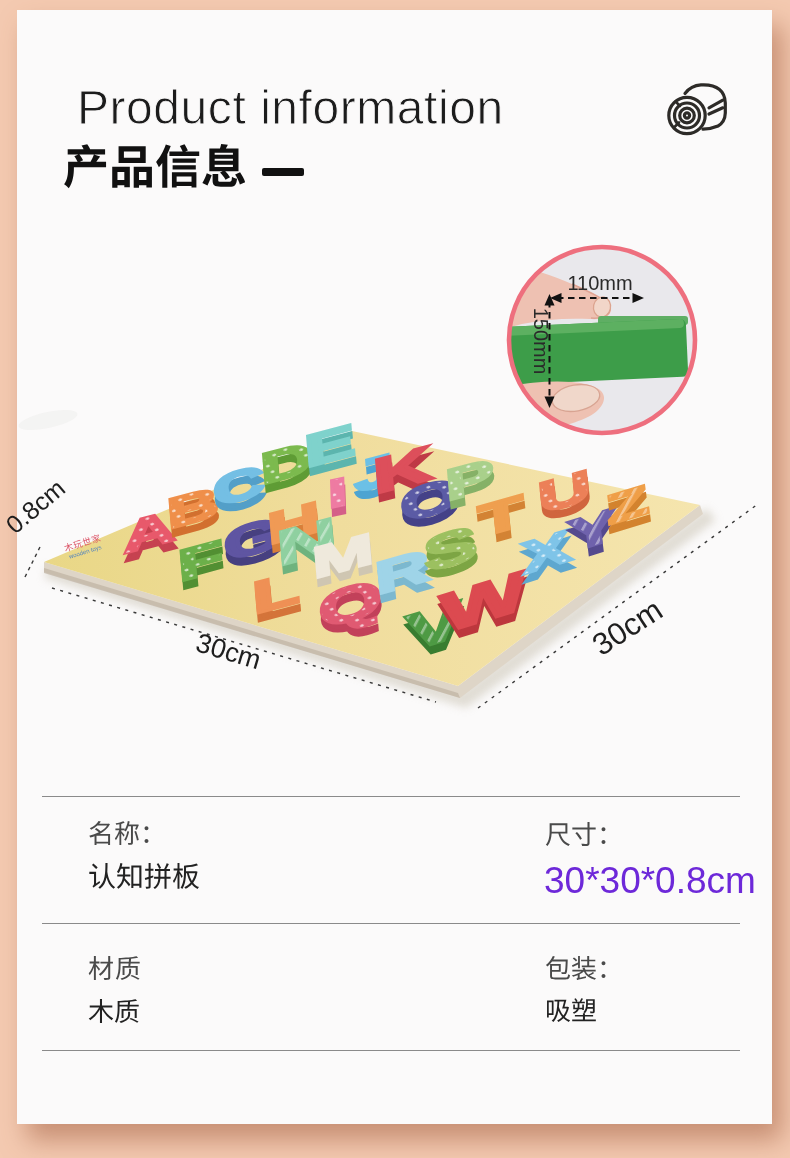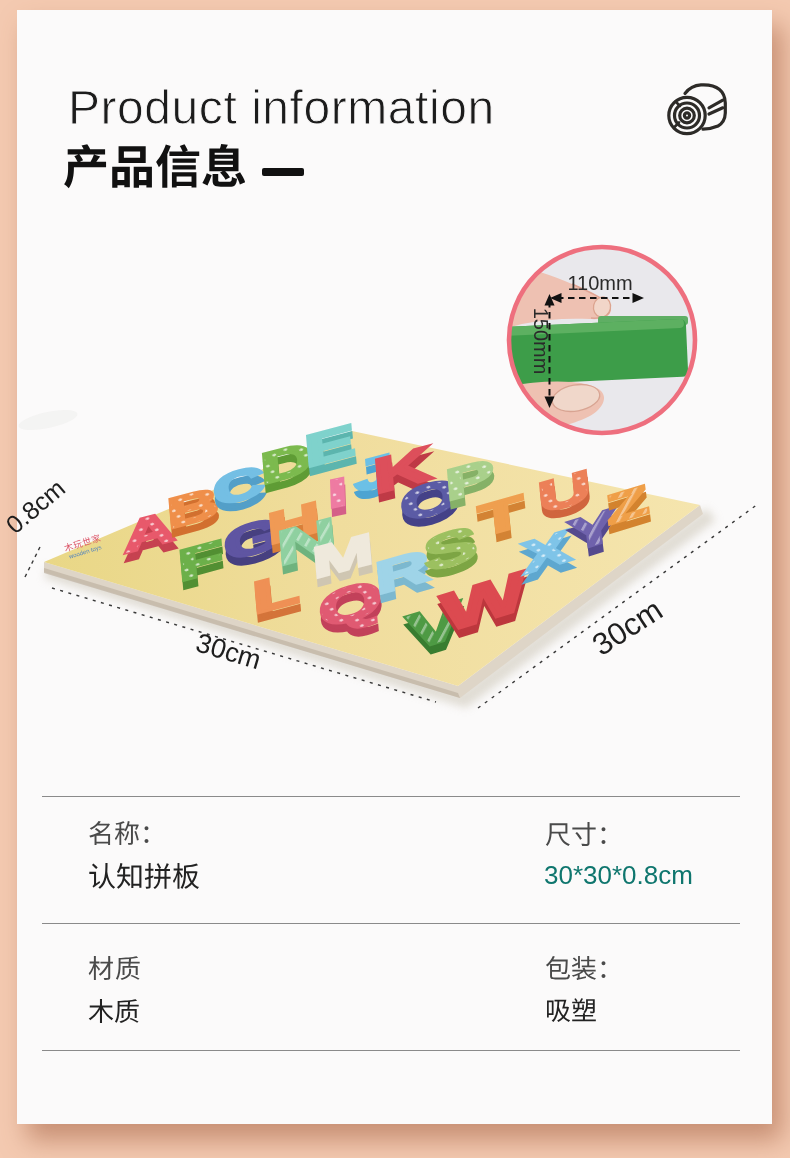--- a/index.html
+++ b/index.html
@@ -8,21 +8,21 @@
        background:#f4cab1;}
   .abs{position:absolute;}
 </style>
 </head>
 <body>
 
 <div class="abs" style="left:0;top:0;width:790px;height:1158px;background:#f4cab1;"></div>
 
 <div class="abs" style="left:17px;top:10px;width:755px;height:1114px;background:#fbfafa;box-shadow:10px 16px 24px rgba(155,85,55,0.5);"></div>
 
-<div class="abs" style="left:68px;top:80px;font-size:48px;color:#1c1c1c;letter-spacing:0.55px;-webkit-text-stroke:0.9px #fbfafa;">Product information</div>
+<div class="abs" style="left:77px;top:80px;font-size:48px;color:#1c1c1c;letter-spacing:0.55px;-webkit-text-stroke:0.9px #fbfafa;">Product information</div>
 
 <div class="abs" style="left:63px;top:143px;"><svg width="186" height="57" viewBox="0 0 186 57" style="overflow:visible" fill="#111">
       <path transform="translate(0.0,40.5) scale(0.0460,-0.0460)" d="M403 824C419 801 435 773 448 746H102V632H332L246 595C272 558 301 510 317 472H111V333C111 231 103 87 24 -16C51 -31 105 -78 125 -102C218 17 237 205 237 331V355H936V472H724L807 589L672 631C656 583 626 518 599 472H367L436 503C421 540 388 592 357 632H915V746H590C577 778 552 822 527 854Z"></path>
       <path transform="translate(46.0,40.5) scale(0.0460,-0.0460)" d="M324 695H676V561H324ZM208 810V447H798V810ZM70 363V-90H184V-39H333V-84H453V363ZM184 76V248H333V76ZM537 363V-90H652V-39H813V-85H933V363ZM652 76V248H813V76Z"></path>
       <path transform="translate(92.0,40.5) scale(0.0460,-0.0460)" d="M383 543V449H887V543ZM383 397V304H887V397ZM368 247V-88H470V-57H794V-85H900V247ZM470 39V152H794V39ZM539 813C561 777 586 729 601 693H313V596H961V693H655L714 719C699 755 668 811 641 852ZM235 846C188 704 108 561 24 470C43 442 75 379 85 352C110 380 134 412 158 446V-92H268V637C296 695 321 755 342 813Z"></path>
       <path transform="translate(138.0,40.5) scale(0.0460,-0.0460)" d="M297 539H694V492H297ZM297 406H694V360H297ZM297 670H694V624H297ZM252 207V68C252 -39 288 -72 430 -72C459 -72 591 -72 621 -72C734 -72 769 -38 783 102C751 109 699 126 673 145C668 50 660 36 612 36C577 36 468 36 442 36C383 36 374 40 374 70V207ZM742 198C786 129 831 37 845 -22L960 28C943 89 894 176 849 242ZM126 223C104 154 66 70 30 13L141 -41C174 19 207 111 232 179ZM414 237C460 190 513 124 533 79L631 136C611 175 569 227 527 268H815V761H540C554 785 570 812 584 842L438 860C433 831 423 794 412 761H181V268H470Z"></path>
     </svg></div>
 
 <div class="abs" style="left:262px;top:168px;width:42px;height:8px;background:#111;border-radius:2px;"></div>
 
@@ -297,21 +297,21 @@
       <path transform="translate(56.0,24.6) scale(0.0280,-0.0280)" d="M453 806C489 751 526 677 541 631L610 663C593 707 553 779 517 832ZM164 839V638H41V568H164V349C113 333 66 319 28 309L47 235L164 274V16C164 1 159 -3 147 -3C135 -3 97 -3 55 -2C65 -23 74 -56 77 -76C139 -76 178 -73 203 -61C228 -49 237 -27 237 16V298L336 332L326 400L237 372V568H337V638H237V839ZM732 557V356H587V366V557ZM809 838C789 775 751 686 719 628H393V557H514V366V356H360V284H511C503 175 468 50 336 -31C353 -43 376 -68 387 -84C532 14 574 157 584 284H732V-76H805V284H951V356H805V557H928V628H794C824 682 858 751 888 811Z"></path>
       <path transform="translate(84.0,24.6) scale(0.0280,-0.0280)" d="M197 840V647H58V577H191C159 439 97 278 32 197C45 179 63 145 71 125C117 193 163 305 197 421V-79H267V456C294 405 326 342 339 309L385 366C368 396 292 512 267 546V577H387V647H267V840ZM879 821C778 779 585 755 428 746V502C428 343 418 118 306 -40C323 -48 354 -70 368 -82C477 75 499 309 501 476H531C561 351 604 238 664 144C600 70 524 16 440 -19C456 -33 476 -62 486 -80C569 -41 644 12 708 82C764 11 833 -45 915 -82C927 -62 950 -32 967 -18C883 15 813 70 756 141C829 241 883 370 911 533L864 547L851 544H501V685C651 695 823 718 929 761ZM827 476C802 370 762 280 710 204C661 283 624 376 598 476Z"></path>
     </svg></div>
 
 <div class="abs" style="left:545px;top:821px;"><svg width="80" height="32" viewBox="0 0 80 32" style="overflow:visible" fill="#4a4a4a">
       <path transform="translate(0.0,22.9) scale(0.0260,-0.0260)" d="M178 792V509C178 345 166 125 33 -31C50 -40 82 -68 95 -84C209 49 245 239 255 399H514C578 165 698 -2 906 -78C917 -56 940 -26 958 -9C765 51 648 200 591 399H861V792ZM258 718H784V472H258V509Z"></path>
       <path transform="translate(26.0,22.9) scale(0.0260,-0.0260)" d="M167 414C241 337 319 230 350 159L418 202C385 274 304 378 230 453ZM634 840V627H52V553H634V32C634 8 626 1 602 0C575 0 488 -1 395 2C408 -21 424 -58 429 -82C537 -82 614 -80 655 -67C697 -54 713 -30 713 32V553H949V627H713V840Z"></path>
       <path transform="translate(52.0,22.9) scale(0.0260,-0.0260)" d="M250 486C290 486 326 515 326 560C326 606 290 636 250 636C210 636 174 606 174 560C174 515 210 486 250 486ZM250 -4C290 -4 326 26 326 71C326 117 290 146 250 146C210 146 174 117 174 71C174 26 210 -4 250 -4Z"></path>
     </svg></div>
 
-<div class="abs" style="left:544px;top:860px;font-size:26px;color:#0f766e;">30*30*0.8cm</div>
+<div class="abs" style="left:544px;top:860px;font-size:37px;color:#6d28d9;">30*30*0.8cm</div>
 
 <div class="abs" style="left:88px;top:955px;"><svg width="56" height="32" viewBox="0 0 56 32" style="overflow:visible" fill="#4a4a4a">
       <path transform="translate(0.0,22.9) scale(0.0260,-0.0260)" d="M777 839V625H477V553H752C676 395 545 227 419 141C437 126 460 99 472 79C583 164 697 306 777 449V22C777 4 770 -2 752 -2C733 -3 668 -4 604 -2C614 -23 626 -58 630 -79C716 -79 775 -77 808 -64C842 -52 855 -30 855 23V553H959V625H855V839ZM227 840V626H60V553H217C178 414 102 259 26 175C39 156 59 125 68 103C127 173 184 287 227 405V-79H302V437C344 383 396 312 418 275L466 339C441 370 338 490 302 527V553H440V626H302V840Z"></path>
       <path transform="translate(27.0,22.9) scale(0.0260,-0.0260)" d="M594 69C695 32 821 -31 890 -74L943 -23C873 17 747 77 647 115ZM542 348V258C542 178 521 60 212 -21C230 -36 252 -63 262 -79C585 16 619 155 619 257V348ZM291 460V114H366V389H796V110H874V460H587L601 558H950V625H608L619 734C720 745 814 758 891 775L831 835C673 799 382 776 140 766V487C140 334 131 121 36 -30C55 -37 88 -56 102 -68C200 89 214 324 214 487V558H525L514 460ZM531 625H214V704C319 708 432 716 539 726Z"></path>
     </svg></div>
 
 <div class="abs" style="left:88px;top:998px;"><svg width="54" height="32" viewBox="0 0 54 32" style="overflow:visible" fill="#222">
       <path transform="translate(0.0,22.9) scale(0.0260,-0.0260)" d="M460 839V594H67V519H425C335 345 182 174 28 90C46 75 71 46 84 27C226 113 364 267 460 438V-80H539V439C637 273 775 116 913 29C926 50 952 79 970 94C819 178 663 349 572 519H935V594H539V839Z"></path>
       <path transform="translate(26.0,22.9) scale(0.0260,-0.0260)" d="M594 69C695 32 821 -31 890 -74L943 -23C873 17 747 77 647 115ZM542 348V258C542 178 521 60 212 -21C230 -36 252 -63 262 -79C585 16 619 155 619 257V348ZM291 460V114H366V389H796V110H874V460H587L601 558H950V625H608L619 734C720 745 814 758 891 775L831 835C673 799 382 776 140 766V487C140 334 131 121 36 -30C55 -37 88 -56 102 -68C200 89 214 324 214 487V558H525L514 460ZM531 625H214V704C319 708 432 716 539 726Z"></path>
     </svg></div>

